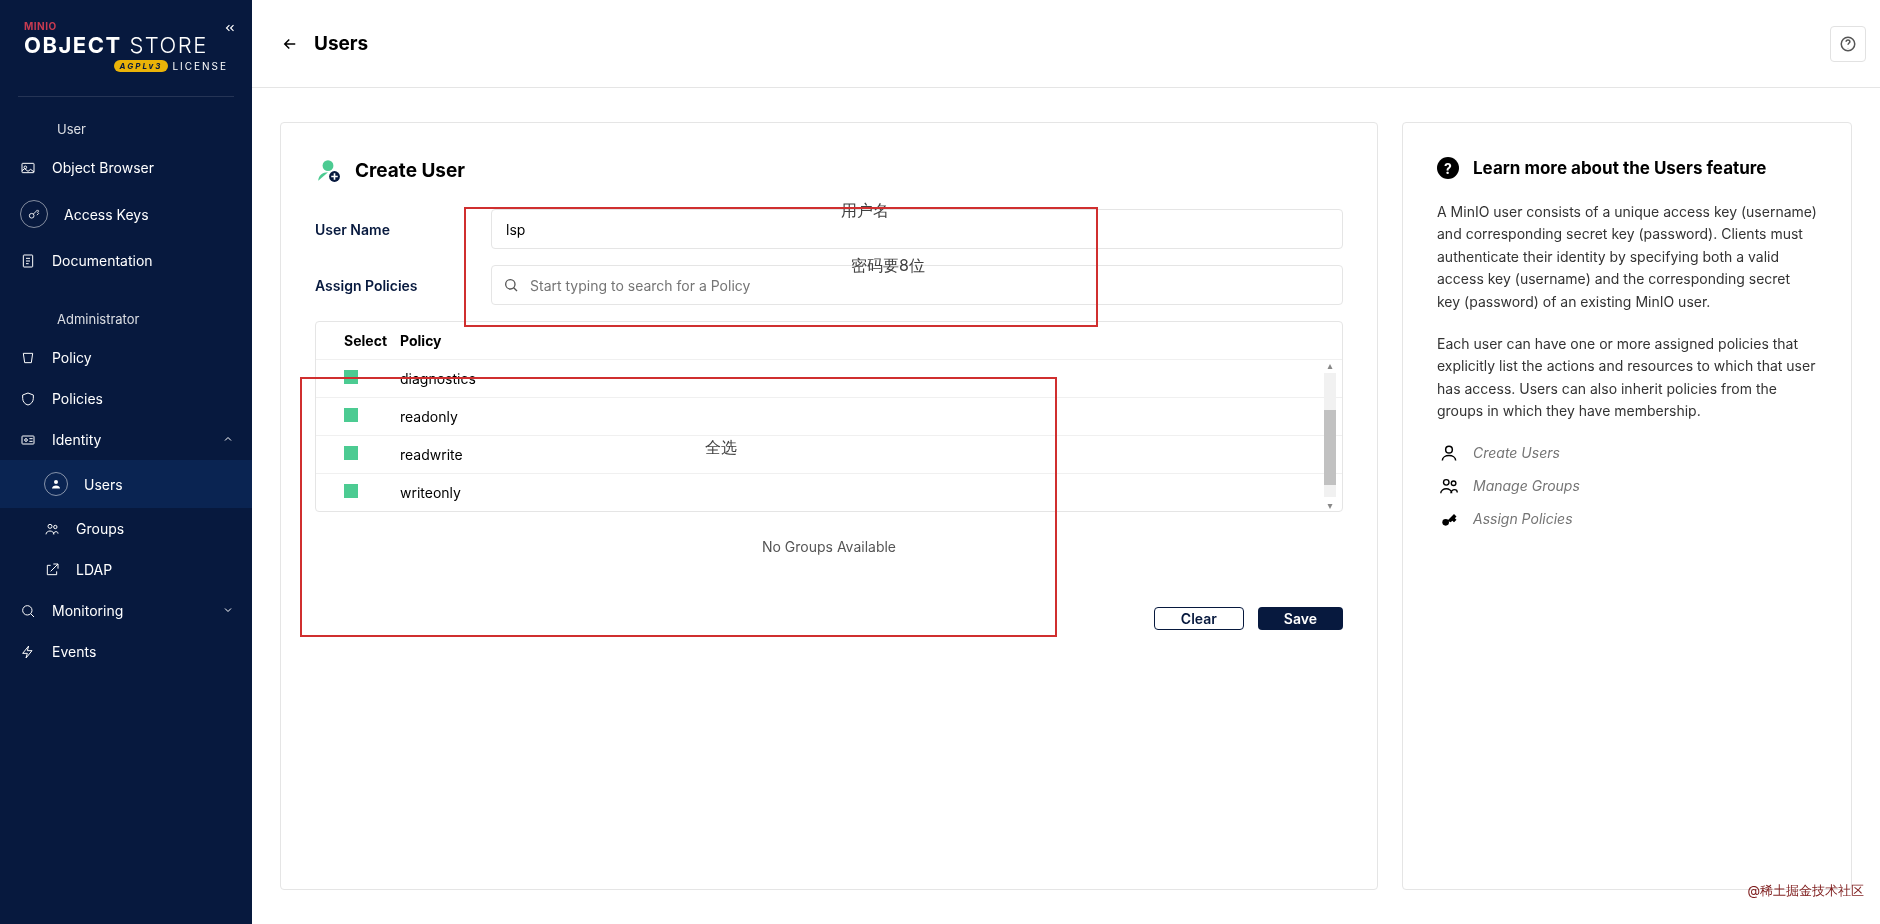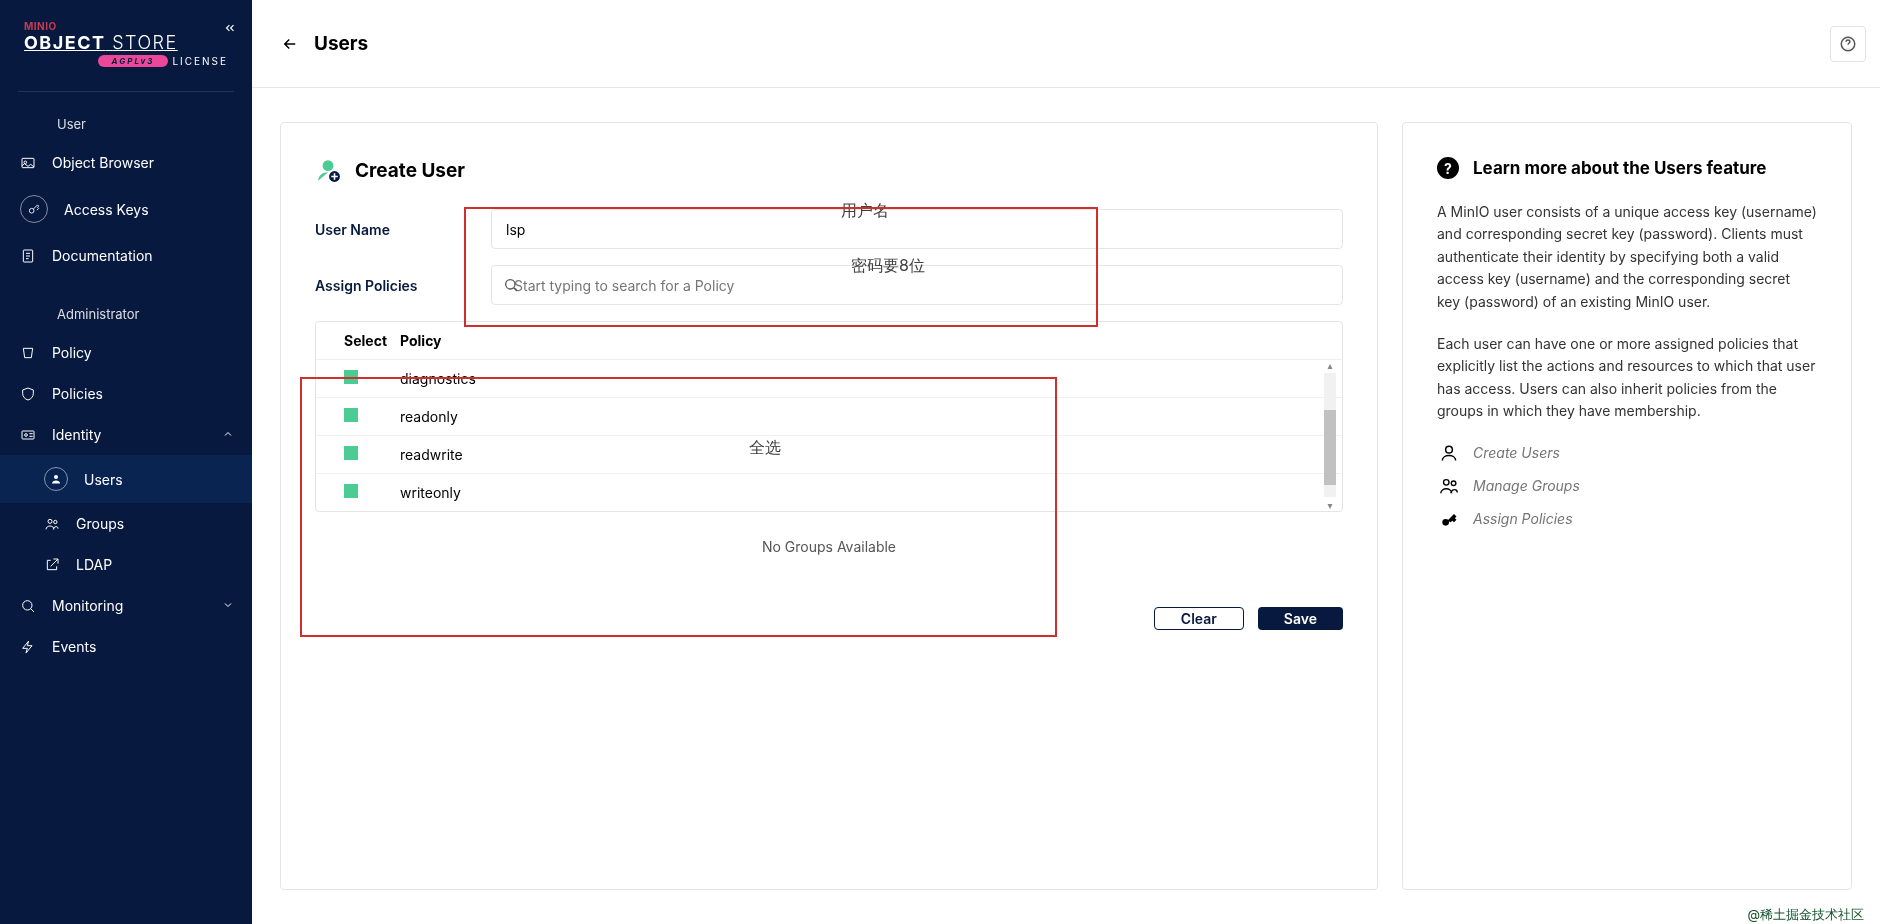--- a/index.html
+++ b/index.html
@@ -1,24 +1,24 @@
 <!DOCTYPE html>
 <html><head>
 <meta charset="utf-8">
 <style>
 * { box-sizing: border-box; margin: 0; padding: 0; font-family: Inter, -apple-system, BlinkMacSystemFont, "Segoe UI", sans-serif; }
 body { width: 1880px; height: 924px; display: flex; background: #fff; overflow: hidden; position: relative; }
 
 .sidebar { width: 252px; background: #07193E; color: #fff; flex-shrink: 0; display: flex; flex-direction: column; }
 .logo-wrap { padding: 20px 24px 10px; position: relative; }
 .logo-text1 { color: #C83B51; font-size: 10px; font-weight: 700; letter-spacing: 0.5px; }
-.logo-text2 { font-size: 18px; font-weight: 300; letter-spacing: 1.5px; text-decoration: underline; }
+.logo-text2 { font-size: 22px; font-weight: 300; letter-spacing: 1.5px; }
 .logo-text2 b { font-weight: 700; }
 .logo-lic { font-size: 10px; letter-spacing: 2px; text-align: right; margin-top: 2px; display:flex; justify-content:flex-end; align-items:center; gap:4px; }
-.logo-badge { background:#ec4899; color:#07193E; font-size:8px; font-style:italic; padding:1px 14px; border-radius:8px; font-weight:700; }
+.logo-badge { background:#eab308; color:#07193E; font-size:8px; font-style:italic; padding:1px 6px; border-radius:8px; font-weight:700; }
 .collapse-btn { position: absolute; top: 18px; right: 12px; width: 20px; height: 20px; display:flex; align-items:center; justify-content:center; cursor:pointer; }
 .nav-divider { height:1px; background: rgba(255,255,255,0.12); margin: 14px 18px; }
 .nav-section { font-size: 13px; padding: 10px 20px; opacity: 0.85; margin-left: 37px; }
 .nav-item { display: flex; align-items: center; gap: 16px; padding: 12px 20px; font-size: 14px; cursor: pointer; position: relative; }
 .nav-item.active { background: #0A2452; }
 .nav-item.sub { padding-left: 44px; }
 .nav-icon-circle { width: 28px; height: 28px; border: 1px solid rgba(255,255,255,0.5); border-radius: 50%; display:flex; align-items:center; justify-content:center; }
 .nav-icon { width:16px; height:16px; display:flex; align-items:center; justify-content:center; }
 .chev { position: absolute; right: 18px; }
 
@@ -37,21 +37,21 @@
 .form-title-icon { width:26px; height:26px; }
 .form-title h2 { font-size: 19px; font-weight: 700; }
 
 .form-row { display:flex; align-items:center; margin-bottom: 16px; }
 .form-label { width: 176px; font-size: 14px; font-weight: 600; color:#07193E; }
 .form-input-wrap { flex:1; position:relative; }
 .form-input { width:100%; height:40px; border:1px solid #E5E5E5; border-radius:4px; padding: 0 14px; font-size:14px; }
 .eye-btn { position:absolute; right:6px; top:6px; width:28px; height:28px; background:#F5F5F5; border-radius:4px; display:flex; align-items:center; justify-content:center; cursor:pointer; }
 .search-input-wrap { position:relative; }
 .search-input-wrap .search-ic { position:absolute; left:12px; top:12px; }
-.search-input { padding-left: 22px; }
+.search-input { padding-left: 38px; }
 
 .annot { position:absolute; color:#404040; font-size: 16px; pointer-events:none; }
 .annot-box1 { position:absolute; border:2px solid #D02F2F; left:464px; top:207px; width:634px; height:120px; pointer-events:none; }
 .annot-box2 { position:absolute; border:2px solid #D02F2F; left:300px; top:377px; width:757px; height:260px; pointer-events:none; }
 
 .policy-table { border:1px solid #E5E5E5; border-radius:4px; margin-top: 8px; }
 .pt-head { display:flex; padding: 10px 28px; font-weight:700; font-size:14px; }
 .pt-head .c1 { width:56px; }
 .pt-body { max-height: 168px; overflow-y:auto; position:relative; }
 .pt-row { display:flex; align-items:center; padding: 10px 28px; border-top:1px solid #F0F0F0; font-size:14px; }
@@ -69,21 +69,21 @@
 .info-title-icon { width:22px; height:22px; background:#000; border-radius:50%; color:#fff; display:flex; align-items:center; justify-content:center; font-weight:bold; font-size:14px; }
 .info-title h3 { font-size:17px; font-weight:700; }
 .info-text { font-size:14px; line-height:1.6; margin-bottom:20px; color:#333; }
 .info-link { display:flex; align-items:center; gap:12px; font-size:14px; color:#757575; font-style:italic; margin-bottom:12px; cursor:pointer; }
 .info-link-icon { width:24px; display:flex; justify-content:center; }
 
 .scrollhint { position:absolute; right:6px; top:0; bottom:0; width:12px; display:flex; flex-direction:column; justify-content:space-between; align-items:center; font-size:10px; color:#888; }
 .scrollbar-track { width:12px; background:#F1F1F1; flex:1; margin:2px 0; position:relative; }
 .scrollbar-thumb { position:absolute; width:100%; background:#C1C1C1; top:30%; height:60%; }
 
-.watermark { position:absolute; right:16px; bottom:0; font-size:13px; color:#14532d; }
+.watermark { position:absolute; right:16px; bottom:24px; font-size:13px; color:#7f1d1d; }
 </style>
 </head>
 <body>
 
 <aside class="sidebar">
   <div class="logo-wrap">
     <div class="collapse-btn">
       <svg width="14" height="14" viewBox="0 0 24 24" fill="none" stroke="#fff" stroke-width="2">
           <path d="M11 17l-5-5 5-5M18 17l-5-5 5-5"></path>
         </svg>
@@ -290,21 +290,21 @@
 
       <div class="no-groups">No Groups Available</div>
 
       <div class="buttons">
         <button class="btn btn-clear">Clear</button>
         <button class="btn btn-save">Save</button>
       </div>
 
       <div class="annot" style="left:560px; top:77px;">用户名</div>
       <div class="annot" style="left:570px; top:132px;">密码要8位</div>
-      <div class="annot" style="left:424px; top:314px;margin-left:44px;">全选</div>
+      <div class="annot" style="left:424px; top:314px;">全选</div>
     </div>
 
     <div class="card right">
       <div class="info-title">
         <div class="info-title-icon">?</div>
         <h3>Learn more about the Users feature</h3>
       </div>
       <p class="info-text">A MinIO user consists of a unique access key (username) and corresponding secret key (password). Clients must authenticate their identity by specifying both a valid access key (username) and the corresponding secret key (password) of an existing MinIO user.</p>
       <p class="info-text">Each user can have one or more assigned policies that explicitly list the actions and resources to which that user has access. Users can also inherit policies from the groups in which they have membership.</p>
       <div class="info-link">

